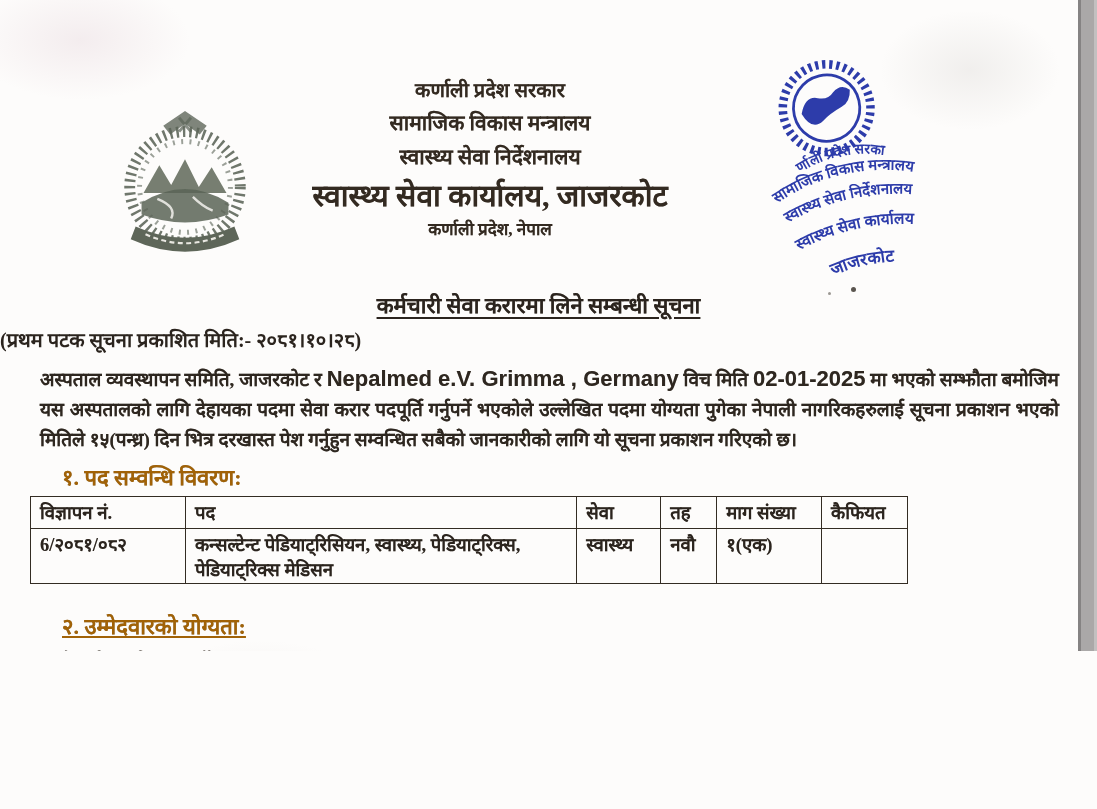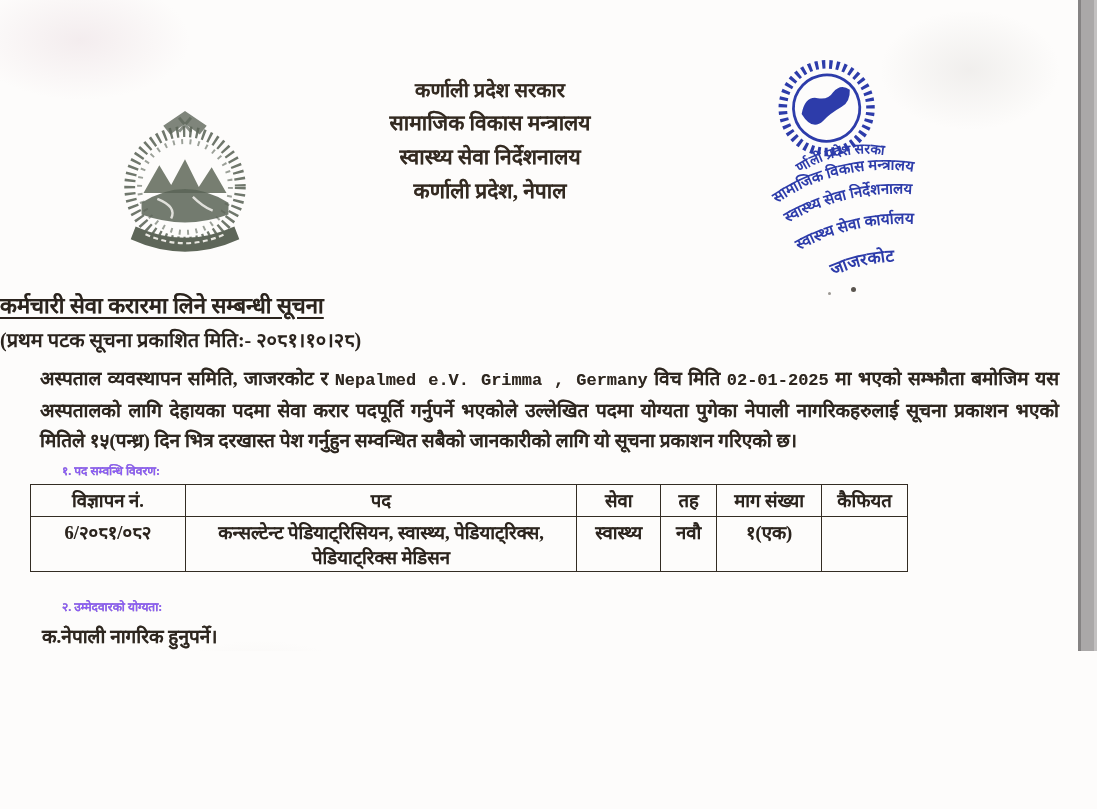--- a/index.html
+++ b/index.html
@@ -33,60 +33,60 @@
   .letterhead-text{
     position:absolute;left:240px;top:80px;width:500px;text-align:center;
     font-weight:700;line-height:1.0;color:#332a21;
     text-shadow:0 0 .6px rgba(60,45,30,.45);
   }
   .lh-line{margin:0 0 13px 0;}
   .lh-gov{font-size:20px;}
   .lh-ministry{font-size:21px;}
   .lh-directorate{font-size:21px;}
   .lh-office{font-size:30px;margin:3px 0 10px 0;}
-  .lh-location{font-size:21px;}
+  .lh-location{font-size:17px;}
 
   
   .stamp{
     position:absolute;left:704px;top:50px;width:278px;height:258px;
     transform:rotate(-13deg);
     mix-blend-mode:multiply;opacity:.93;z-index:4;
   }
   .stamp svg{width:100%;height:100%;}
   .stamp text{
     font-family:"Liberation Serif","DejaVu Serif",serif;
     font-weight:700;fill:#1d2da4;
   }
   .stamp .ring{stroke:#1d2da4;}
 
   
   .doc-main{position:relative;z-index:2;}
   .notice-title{
-    text-align:left;font-size:22px;font-weight:700;margin:6px 20px 0 0;
+    text-align:center;font-size:22px;font-weight:700;margin:6px 20px 0 0;
     text-shadow:0 0 .5px rgba(50,40,25,.5);
   }
   .notice-title span{text-decoration:underline;text-underline-offset:4px;text-decoration-thickness:1.5px;}
   .notice-subtitle{text-align:left;font-size:20px;font-weight:700;margin:7px 20px 0 0;}
   .intro{
     margin:11px 38px 0 40px;font-size:19px;line-height:30px;
     text-align:justify;font-weight:600;color:#2e2720;
     text-shadow:0 0 .4px rgba(50,40,25,.4);
   }
-  .latin{font-family:Liberation Mono, monospace;font-weight:700;font-size:17px;}
-  .sec-heading{font-size:12px;font-weight:700;color:#8b5cf6;text-shadow:0 0 .4px rgba(50,40,25,.4);}
+  .latin{font-family:Liberation Sans, sans-serif;font-weight:700;font-size:22px;}
+  .sec-heading{font-size:22px;font-weight:700;color:#a16207;text-shadow:0 0 .4px rgba(50,40,25,.4);}
   .sec1-heading{margin:6px 0 5px 62px;}
-  .sec2-heading{margin:26px 0 7px 62px;}
+  .sec2-heading{margin:26px 0 7px 62px;text-decoration:underline;}
 
   table.positions{
     border-collapse:collapse;margin-left:30px;width:878px;
     font-size:18.5px;color:#2b241e;
     text-shadow:0 0 .4px rgba(50,40,25,.35);
   }
   table.positions th,table.positions td{
-    border:1.6px solid #332c23;padding:2px 9px;text-align:center;vertical-align:top;
+    border:1.6px solid #332c23;padding:2px 9px;text-align:left;vertical-align:top;
   }
   table.positions th{font-weight:700;height:27px;}
   table.positions td{font-weight:600;height:30px;}
 
   .qual-item{
     margin:2px 30px 4px 42px;font-size:19px;line-height:29px;
     font-weight:600;color:#2e2720;text-align:justify;
     text-shadow:0 0 .4px rgba(50,40,25,.4);
   }
 </style>
@@ -116,20 +116,21 @@
         <path d="M52 96 Q72 104 66 116 M88 94 Q98 104 108 108" stroke="#ecebe6" stroke-width="2.4" fill="none" opacity=".9"></path>
         <path d="M30 124 Q80 147 130 124 L135 137 Q80 162 25 137 Z" fill="#515a4b"></path>
         <path d="M40 132 Q80 150 120 132" stroke="#e8e6e0" stroke-width="2.2" fill="none" stroke-dasharray="5 3.5"></path>
       </svg>
     </div>
 
     <div class="letterhead-text">
       <div class="lh-line lh-gov">कर्णाली प्रदेश सरकार</div>
       <div class="lh-line lh-ministry">सामाजिक विकास मन्त्रालय</div>
       <div class="lh-line lh-directorate">स्वास्थ्य सेवा निर्देशनालय</div>
+      <div class="lh-line lh-office">स्वास्थ्य सेवा कार्यालय, जाजरकोट</div>
       <div class="lh-line lh-location">कर्णाली प्रदेश, नेपाल</div>
     </div>
 
     <div class="stamp">
       <svg viewBox="0 0 260 240" aria-hidden="true">
         <defs>
           <path id="arc1" d="M 90 106 A 80 56 0 0 1 170 106"></path>
           <path id="arc2" d="M 56 132 A 132 94 0 0 1 204 132"></path>
           <path id="arc3" d="M 46 158 A 152 112 0 0 1 214 158"></path>
           <path id="arc4" d="M 52 184 A 152 112 0 0 1 208 184"></path>

